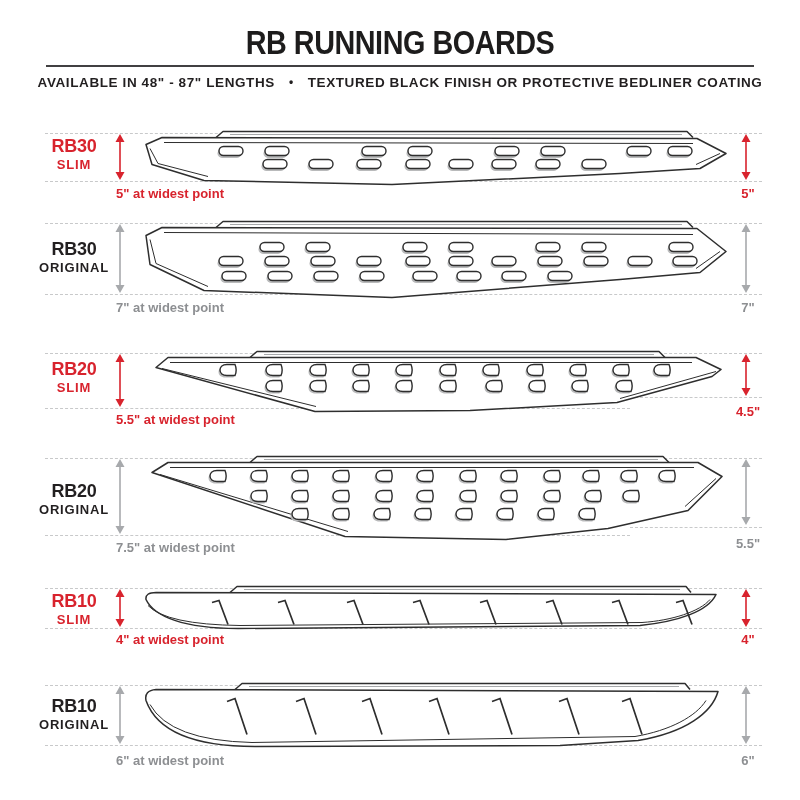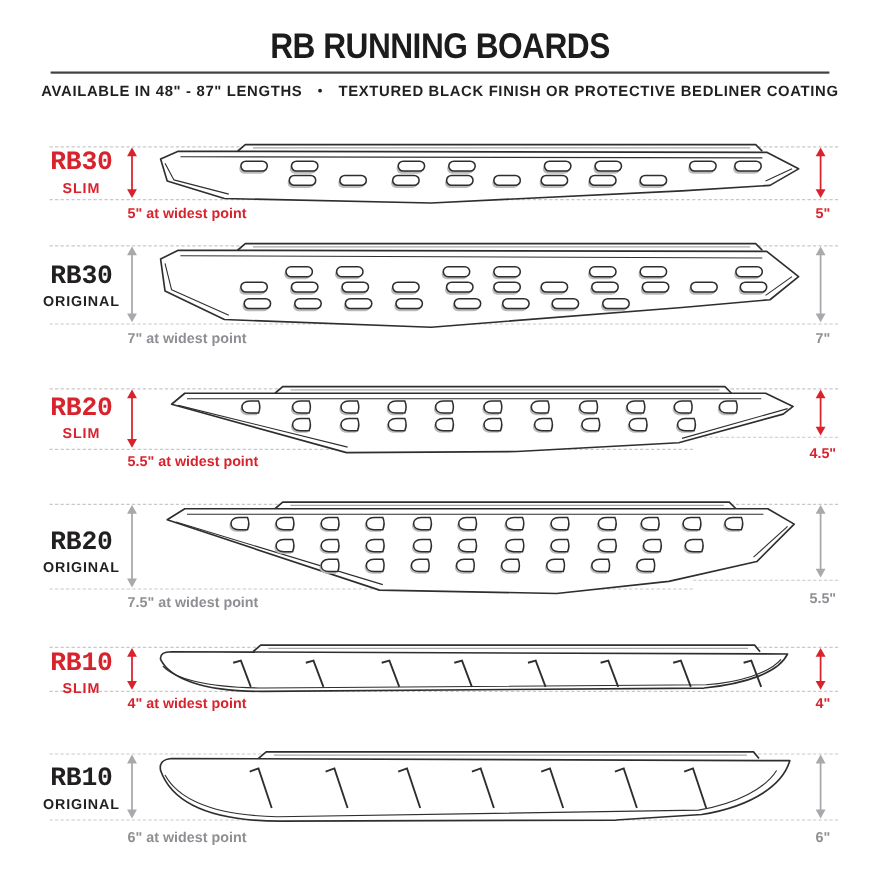--- a/index.html
+++ b/index.html
@@ -7,21 +7,21 @@
           font-family:"Liberation Sans","DejaVu Sans",sans-serif;}
   .title{position:absolute;top:26px;left:0;width:800px;text-align:center;
          font-size:30px;font-weight:800;letter-spacing:-0.5px;color:#1d1c1c;
          transform:scale(0.96,1.08);}
   .title-rule{position:absolute;top:65px;left:46px;width:708px;border-top:2px solid #414042;}
   .subtitle{position:absolute;top:75px;left:0;width:800px;text-align:center;
             font-size:13.5px;font-weight:700;letter-spacing:0.6px;color:#221f20;}
   .subtitle .bullet{display:inline-block;margin:0 14px;font-size:12px;transform:translateY(-1px);}
   .dash{position:absolute;height:0;border-top:1.6px dashed #c8c9ca;}
   .model-block{position:absolute;left:24px;width:100px;text-align:center;line-height:1.04;}
-  .model{font-size:24px;font-weight:800;letter-spacing:-0.3px;display:block;font-family:Liberation Mono, monospace;}
+  .model{font-size:18px;font-weight:800;letter-spacing:-0.3px;display:block;}
   .variant{font-size:13px;font-weight:600;letter-spacing:0.8px;display:block;margin-top:2px;}
   .style-red .model,.style-red .variant{color:#d8232d;}
   .style-gray .model,.style-gray .variant{color:#221f20;}
   .cap{position:absolute;font-size:13px;font-weight:700;white-space:nowrap;}
   .cap-red{color:#d8232d;}
   .cap-gray{color:#8d8f92;}
   .rcap{position:absolute;width:60px;left:718px;text-align:center;font-size:13px;font-weight:700;white-space:nowrap;}
   svg.board{position:absolute;left:140px;width:592px;overflow:visible;}
   svg.arrow{position:absolute;overflow:visible;}
   .board path,.board line{vector-effect:non-scaling-stroke;}

